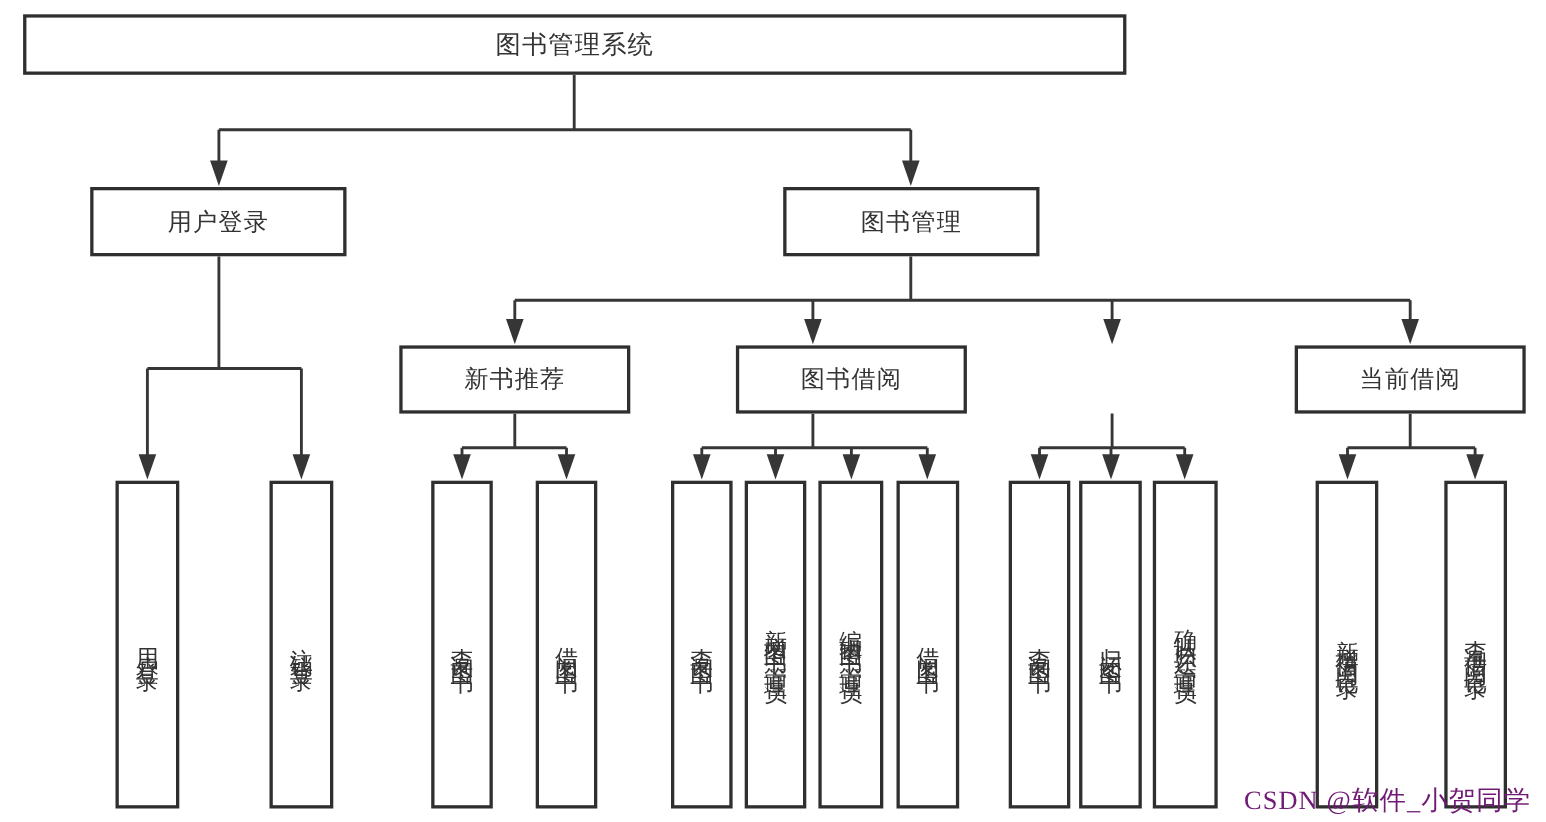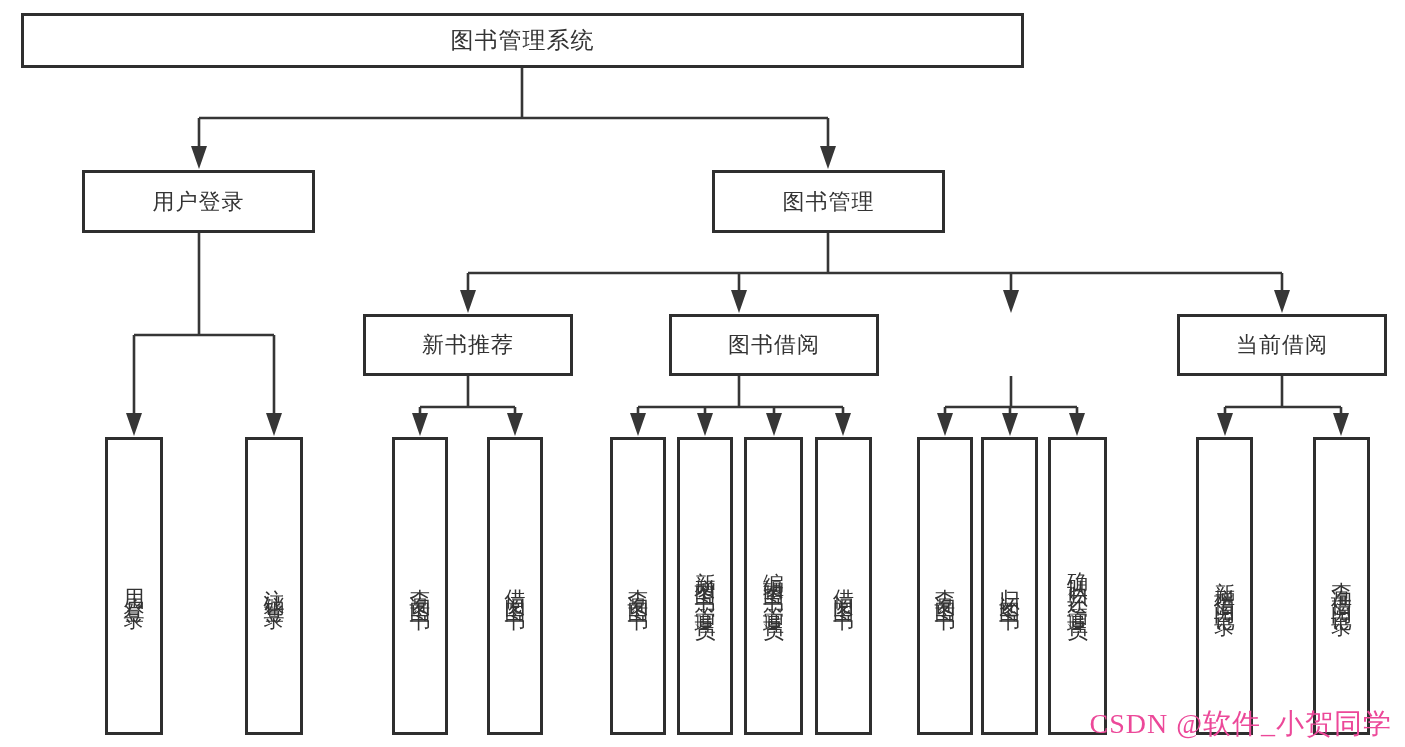--- a/index.html
+++ b/index.html
@@ -44,22 +44,22 @@
     text-orientation: mixed;
     font-size: 21px;
     letter-spacing: 7px;
     top: 437px;
     height: 298px;
   }
   .watermark {
     position: absolute;
     right: 13px;
     bottom: 4px;
-    font-size: 28px;
-    color: #ec4899;
+    font-size: 24px;
+    color: #701a75;
     letter-spacing: 1px;
   }
 </style>
 </head>
 <body>
 
 <div class="stage">
 
   <svg class="wires" viewBox="0 0 1405 747" xmlns="http://www.w3.org/2000/svg">
     <g stroke="#363636" stroke-width="2.6" fill="none">

